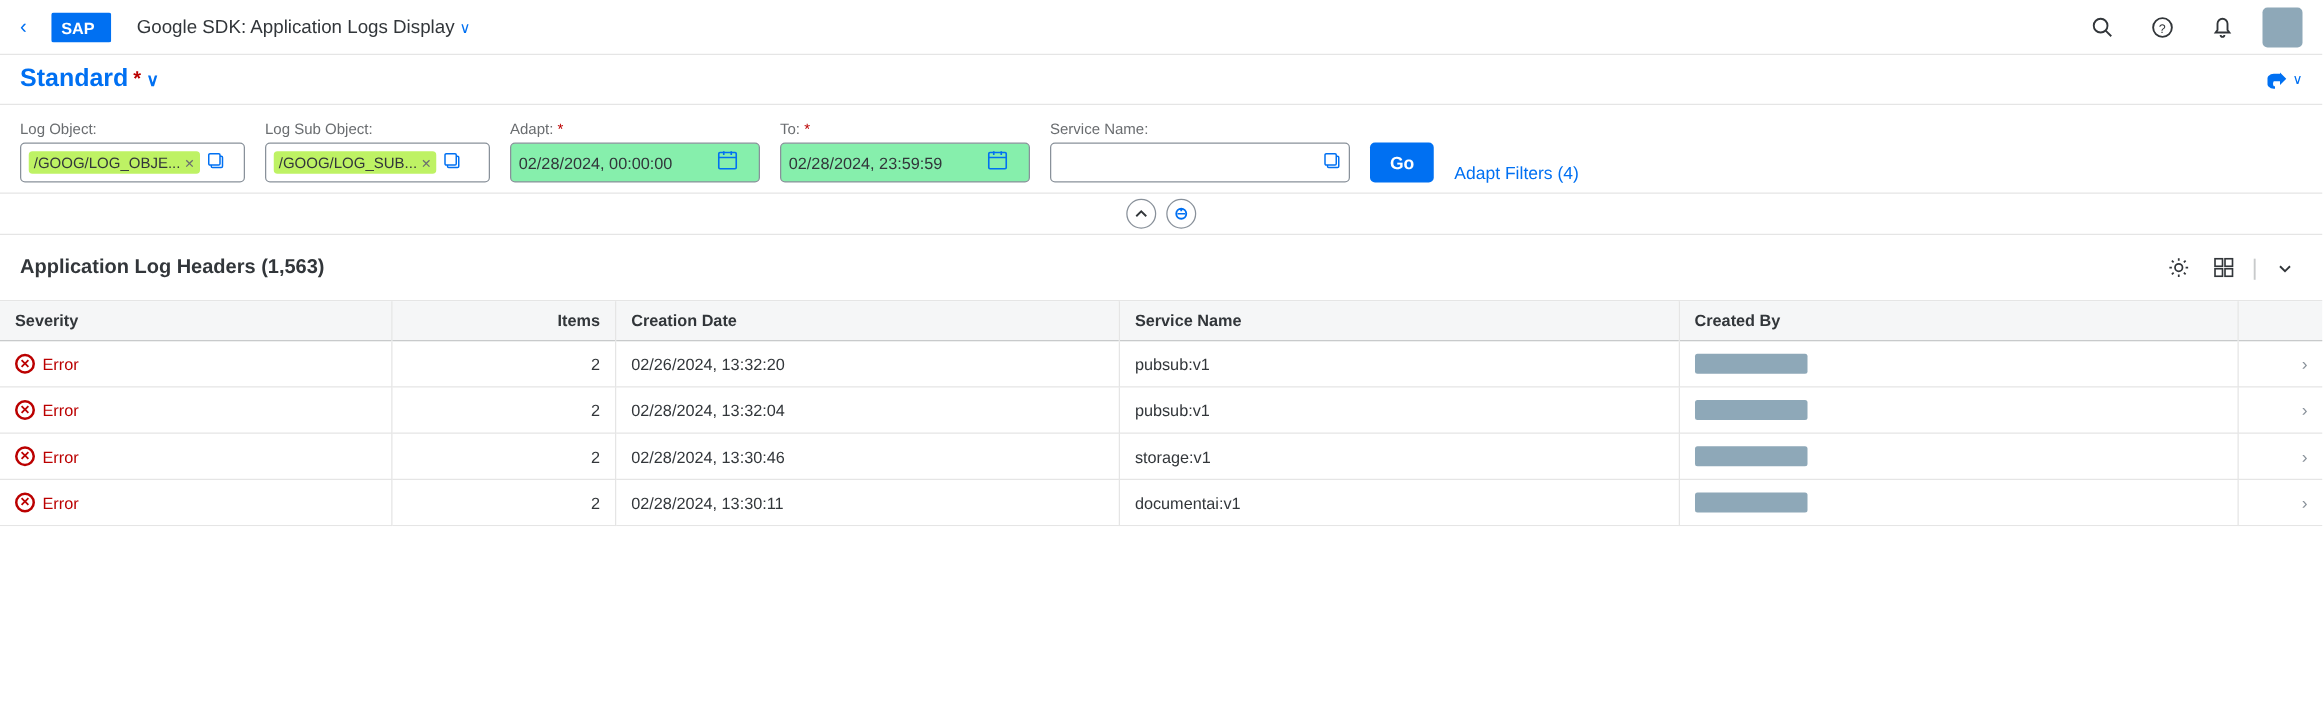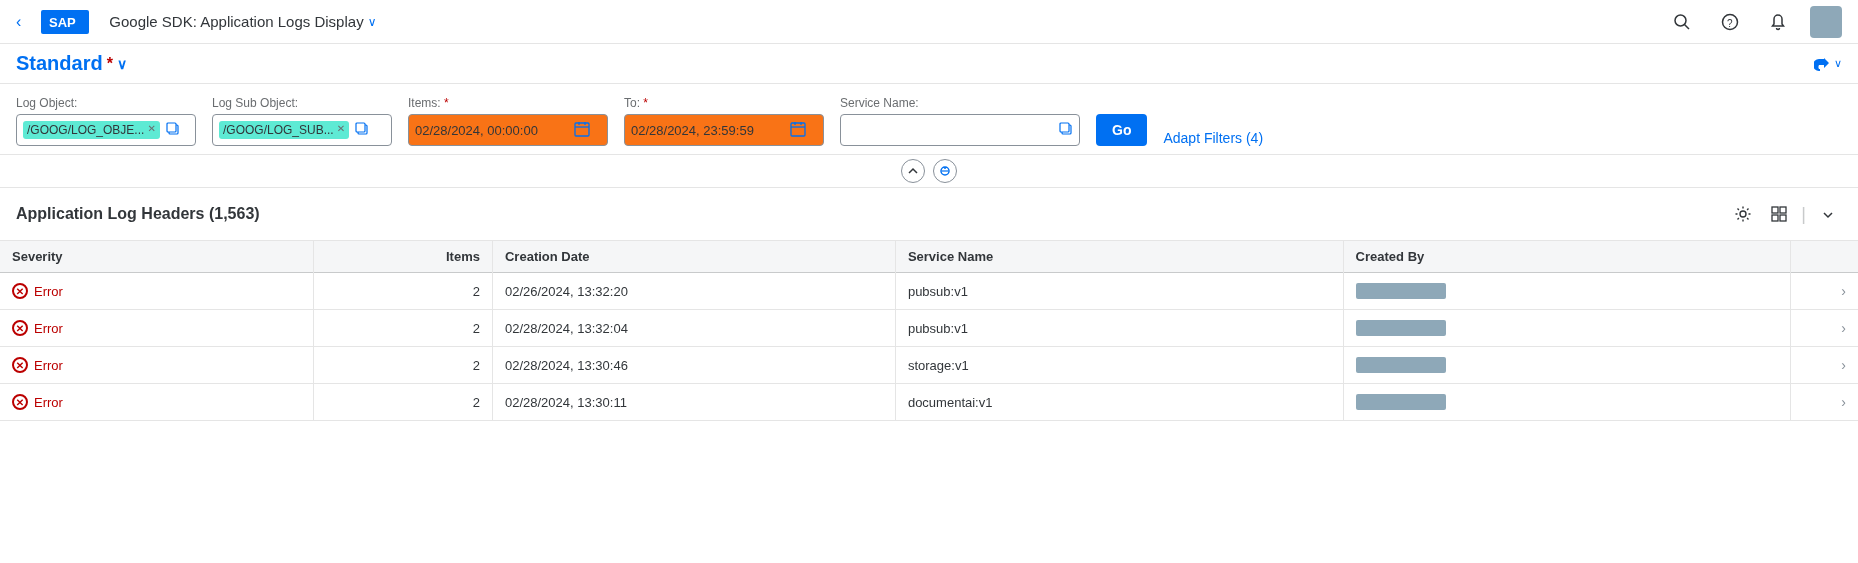--- a/index.html
+++ b/index.html
@@ -61,34 +61,34 @@
     .filter-group { display: flex; flex-direction: column; gap: 4px; }
     .filter-label { font-size: 12px; color: #6a6d70; }
     .filter-label .required { color: #bb0000; }
     .filter-input-wrap {
       display: flex; align-items: center;
       border: 1px solid #89919a; border-radius: 4px;
       height: 32px; background: #fff;
       padding: 0 6px; gap: 4px; min-width: 180px;
     }
     .filter-input-wrap .tag {
-      background: #5eead4; border-radius: 3px; padding: 2px 4px;
-      font-size: 12px; display: flex; align-items: flex-start; gap: 3px;
+      background: #bef264; border-radius: 3px; padding: 2px 4px;
+      font-size: 12px; display: flex; align-items: flex-end; gap: 3px;
       white-space: nowrap; color: #32363a;
     }
     .filter-input-wrap .tag .close {
       cursor: pointer; color: #6a6d70; font-size: 10px;
     }
     .filter-input-wrap .copy-icon {
       color: #0070f2; font-size: 14px; cursor: pointer; margin-left: 2px;
     }
     .date-input-wrap {
       display: flex; align-items: center;
       border: 1px solid #89919a; border-radius: 4px;
-      height: 32px; background: #f97316;
+      height: 32px; background: #86efac;
       padding: 0 6px; gap: 4px; min-width: 200px;
     }
     .date-input-wrap input {
       border: none; outline: none; font-size: 13px; background: transparent;
       width: 160px; color: #32363a;
     }
     .date-input-wrap .cal-icon { color: #0070f2; cursor: pointer; font-size: 15px; }
     .service-input-wrap {
       display: flex; align-items: center;
       border: 1px solid #89919a; border-radius: 4px;
@@ -254,21 +254,21 @@
           <svg width="14" height="14" viewBox="0 0 14 14" fill="none" xmlns="http://www.w3.org/2000/svg">
             <rect x="3" y="3" width="9" height="9" rx="1" stroke="#0070f2" stroke-width="1.2" fill="none"></rect>
             <rect x="1" y="1" width="9" height="9" rx="1" stroke="#0070f2" stroke-width="1.2" fill="white"></rect>
           </svg>
         </span>
       </div>
     </div>
 
     <div class="filter-group">
       <label class="filter-label">
-        <span>Items:</span>
+        <span>Adapt:</span>
         <span class="required"> *</span>
       </label>
       <div class="date-input-wrap">
         <input type="text" value="02/28/2024, 00:00:00" readonly="" style="width: 155px;">
         <span class="cal-icon">
           <svg width="16" height="16" viewBox="0 0 16 16" fill="none" xmlns="http://www.w3.org/2000/svg">
             <rect x="1" y="2" width="14" height="13" rx="1" stroke="#0070f2" stroke-width="1.3" fill="none"></rect>
             <line x1="1" y1="6" x2="15" y2="6" stroke="#0070f2" stroke-width="1.3"></line>
             <line x1="5" y1="1" x2="5" y2="4" stroke="#0070f2" stroke-width="1.3"></line>
             <line x1="11" y1="1" x2="11" y2="4" stroke="#0070f2" stroke-width="1.3"></line>

